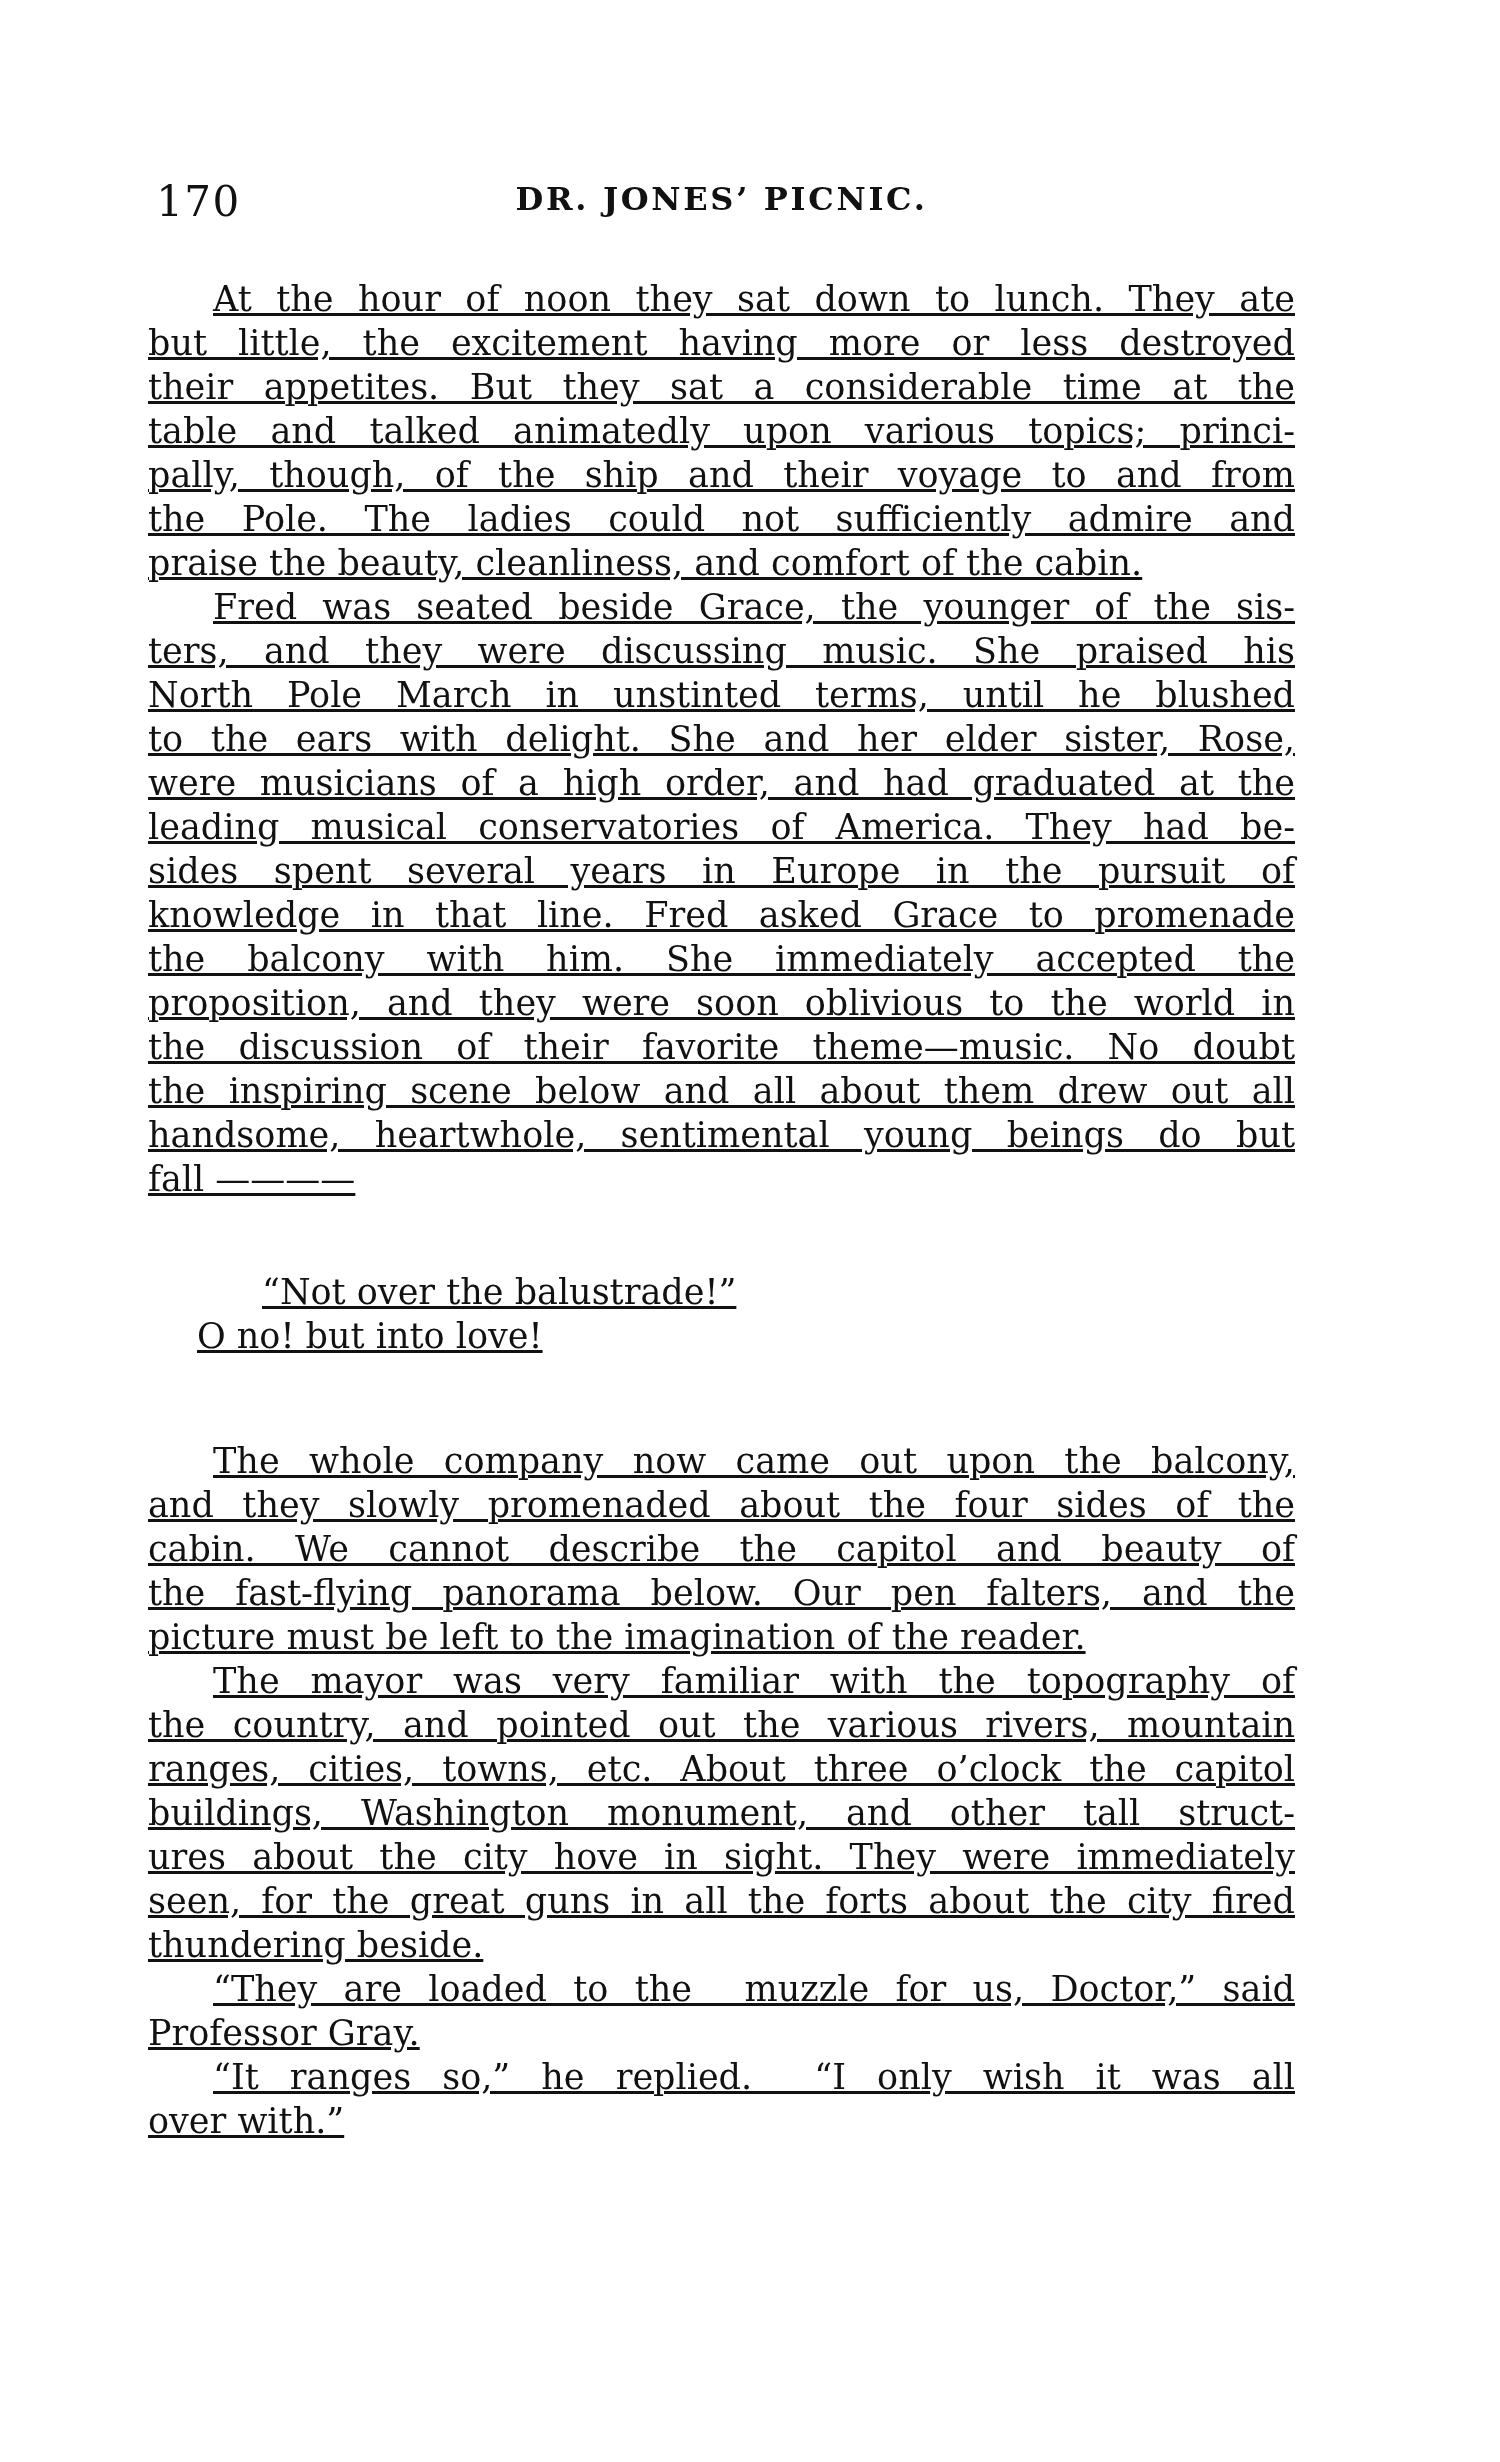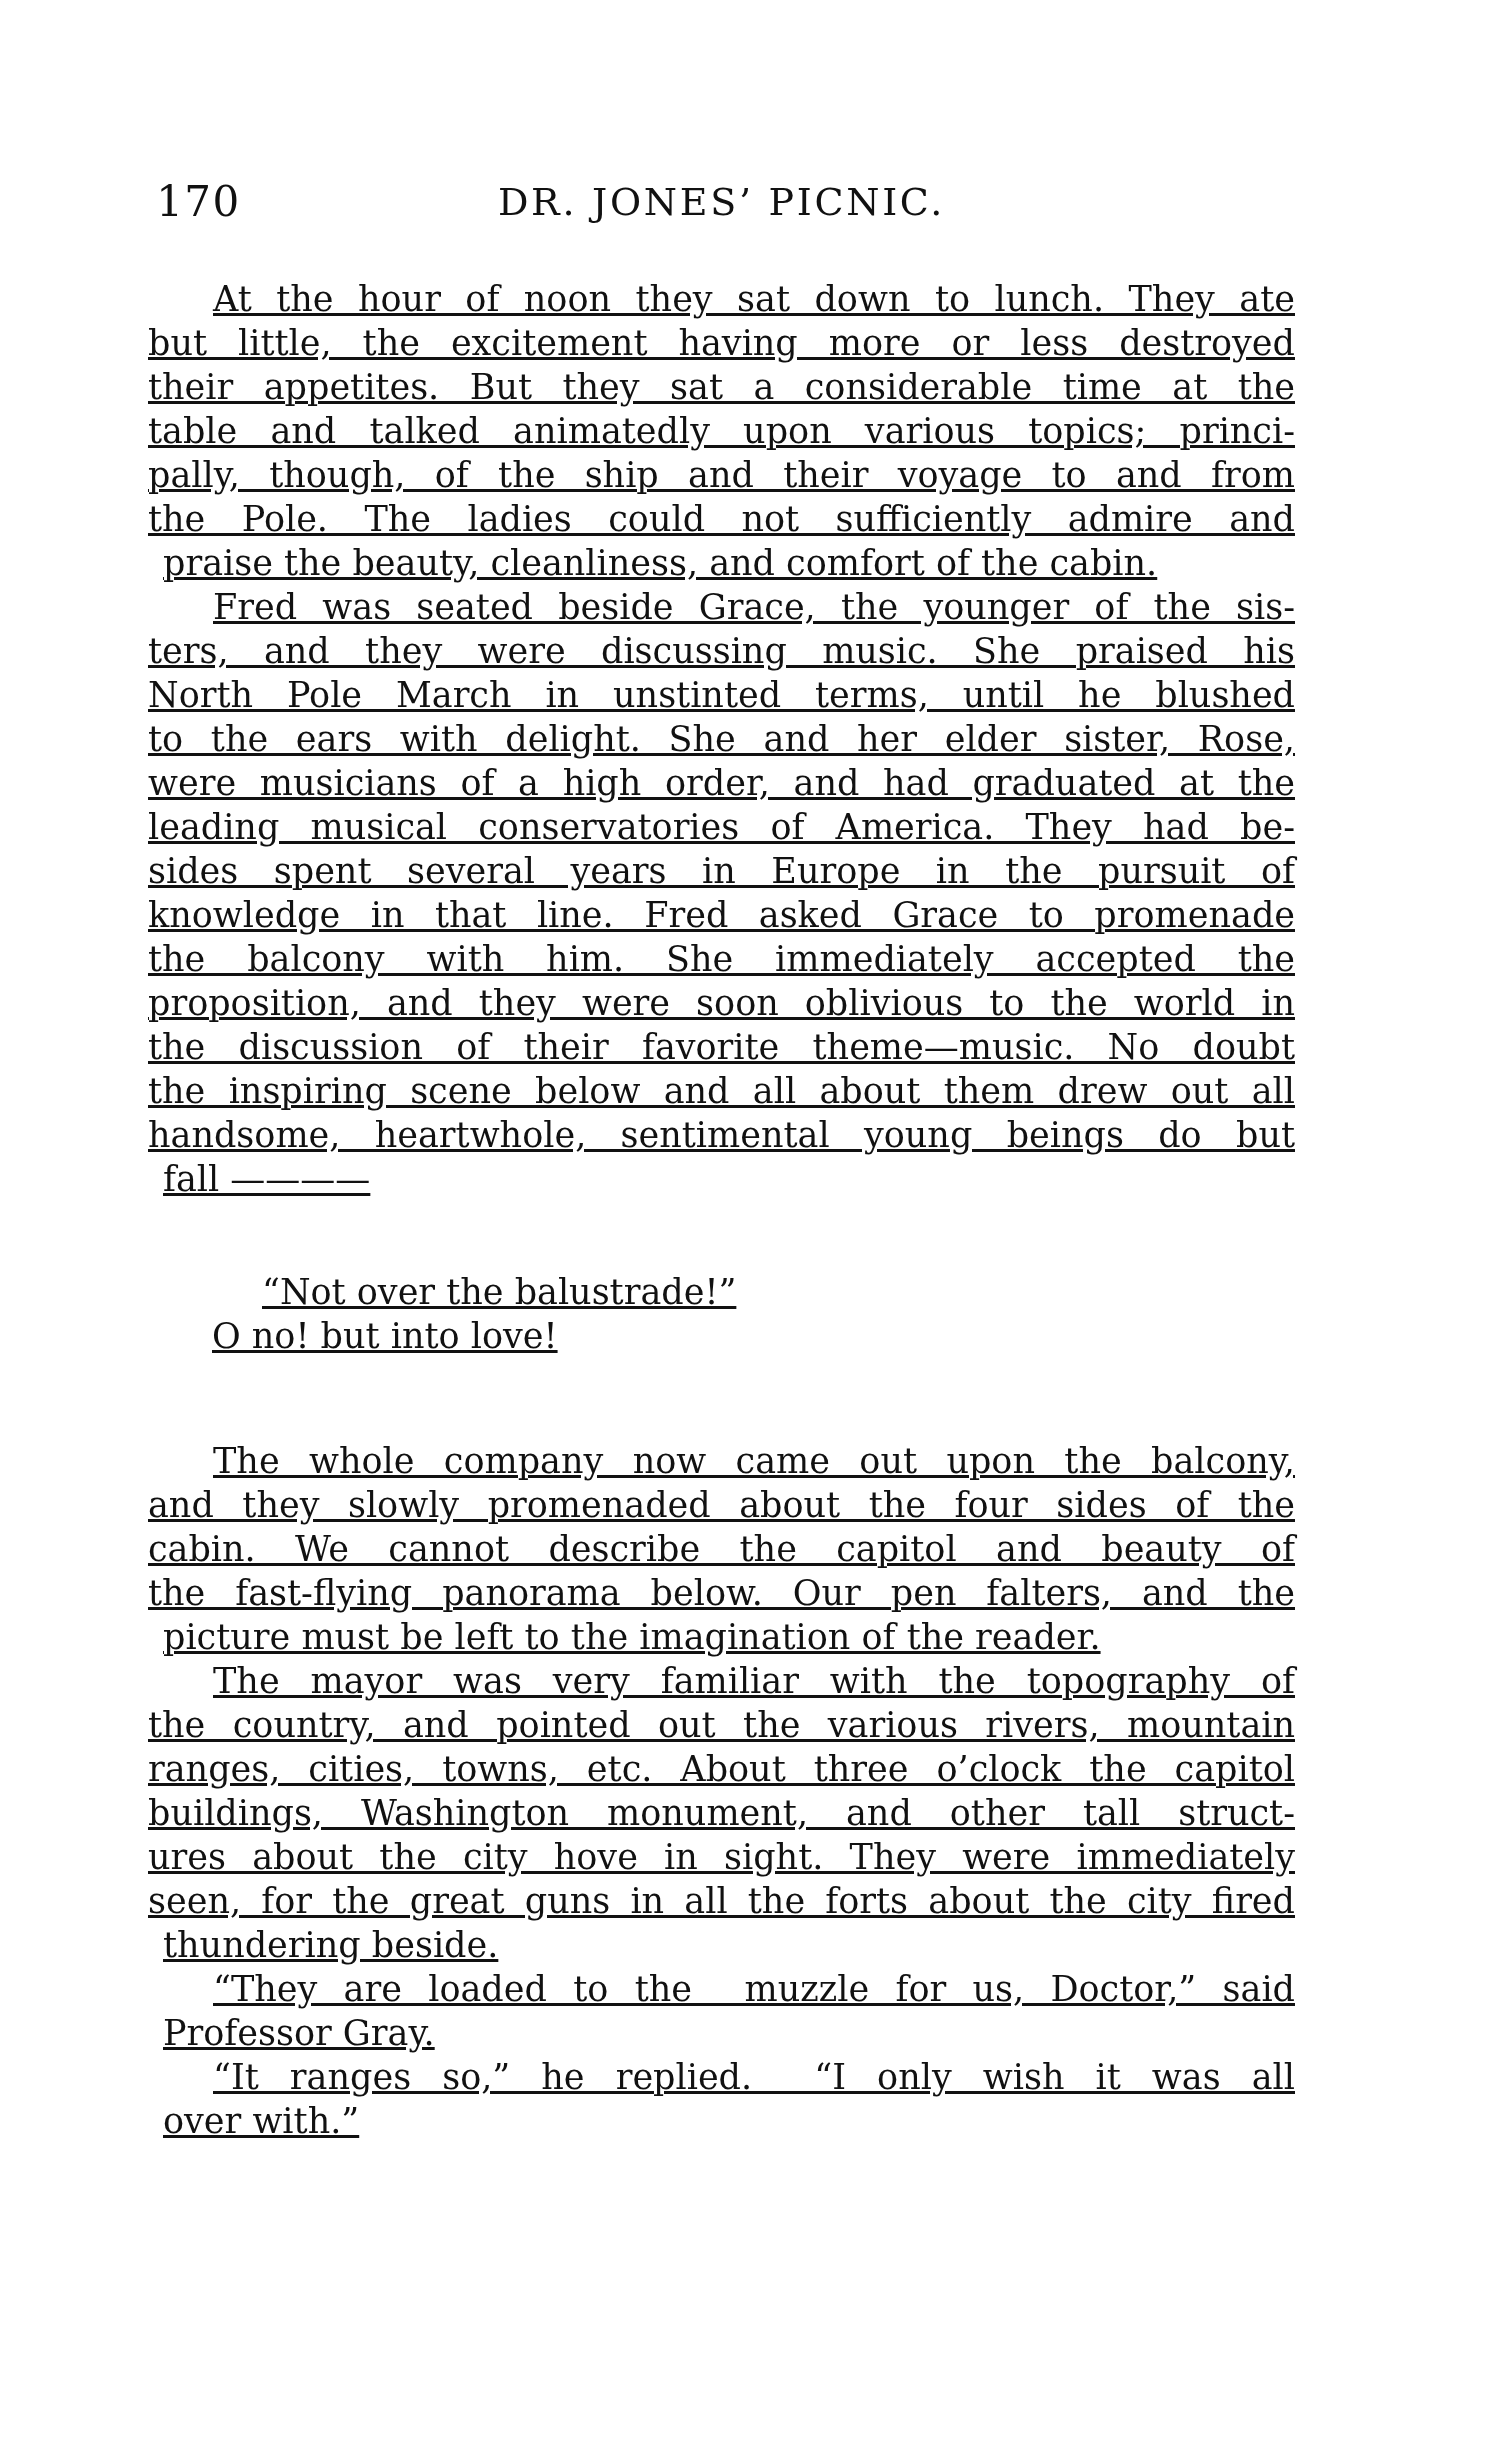--- a/index.html
+++ b/index.html
@@ -22,42 +22,42 @@
   .pagenum {
     position: absolute;
     left: 8.2px;
     top: 4.1px;
     font-size: 42px;
     letter-spacing: 1.4px;
   }
   .title {
     display: block;
     text-align: center;
-    font-size: 38px;
-    font-weight: normal;
+    font-size: 32px;
+    font-weight: bold;
     letter-spacing: 2.7px;
     padding-top: 6.9px;
   }
   .content {
     position: absolute;
     top: 277px;
     left: 148px;
     width: 1147px;
     font-size: 35px;
     line-height: 44px;
     text-decoration: underline;
   }
   .para { margin: 0; }
   .line {
     text-align: justify;
     text-align-last: justify;
     white-space: pre-wrap;
   }
   .line.first { text-indent: 65px; }
-  .line.last { text-align-last: left; margin-left: 15px; }
+  .line.last { text-align-last: left; }
   .para.verse {
     margin-top: 69px;
     margin-bottom: 81px;
     margin-left: 49px;
   }
   .para.verse .line {
     text-align: right;
     text-align-last: left;
   }
 </style>

